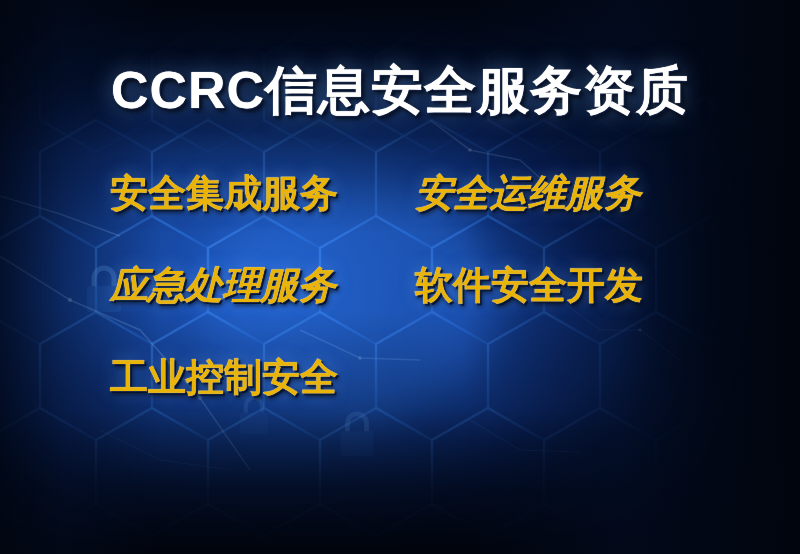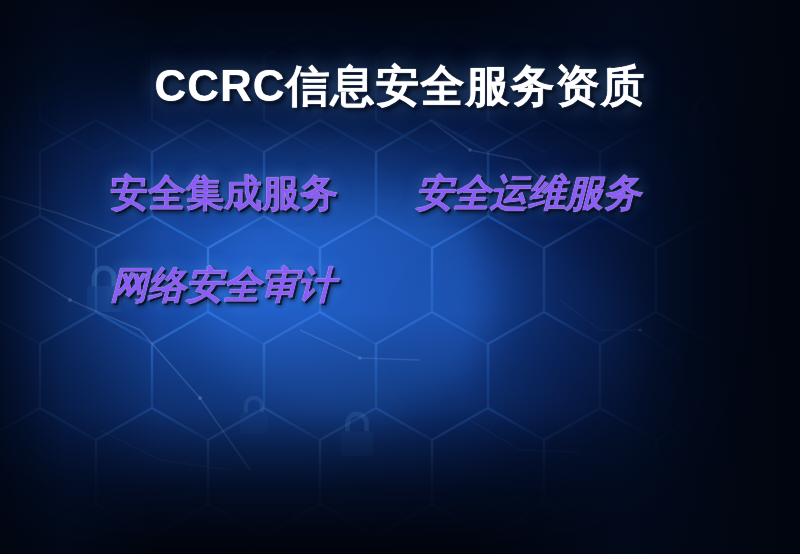--- a/index.html
+++ b/index.html
@@ -71,21 +71,21 @@
     position: absolute;
     inset: 0;
   }
 
   .poster-title {
     position: absolute;
     left: 0;
     top: 62px;
     width: 800px;
     text-align: center;
-    font-size: 44px;
+    font-size: 52px;
     font-weight: bold;
     line-height: 1.08;
     color: #ffffff;
     letter-spacing: 1px;
     text-shadow:
       0 0 1px #ffffff,
       2px 2px 0 rgba(6,20,52,0.95),
       3px 3px 5px rgba(0,0,0,0.85),
       0 0 22px rgba(120,180,255,0.55);
     white-space: nowrap;
@@ -99,21 +99,21 @@
     display: grid;
     grid-template-columns: 285px 285px;
     column-gap: 20px;
     row-gap: 50px;
   }
 
   .service-item {
     font-size: 38px;
     font-weight: bold;
     line-height: 42px;
-    color: #8b5cf6;
+    color: #eab308;
     white-space: nowrap;
     text-shadow:
       0 0 1px #ffffff,
       2px 2px 0 rgba(5,18,46,0.9),
       2px 3px 5px rgba(0,0,0,0.8),
       0 0 16px rgba(110,170,255,0.5);
   }
   .service-item.col-right {
     letter-spacing: -0.5px;
     font-style: italic;
@@ -254,17 +254,19 @@
   <div class="bg-layer bg-right-dark"></div>
   <div class="bg-layer bg-left-dark"></div>
 
   <div class="content">
 
     <div class="poster-title">CCRC信息安全服务资质</div>
 
     <div class="service-grid">
       <div class="service-item col-left">安全集成服务</div>
       <div class="service-item col-right">安全运维服务</div>
-      <div class="service-item col-right">网络安全审计</div>
+      <div class="service-item col-right">应急处理服务</div>
+      <div class="service-item col-left">软件安全开发</div>
+      <div class="service-item col-left">工业控制安全</div>
     </div>
 
   </div>
 </div>
 
 </body></html>

